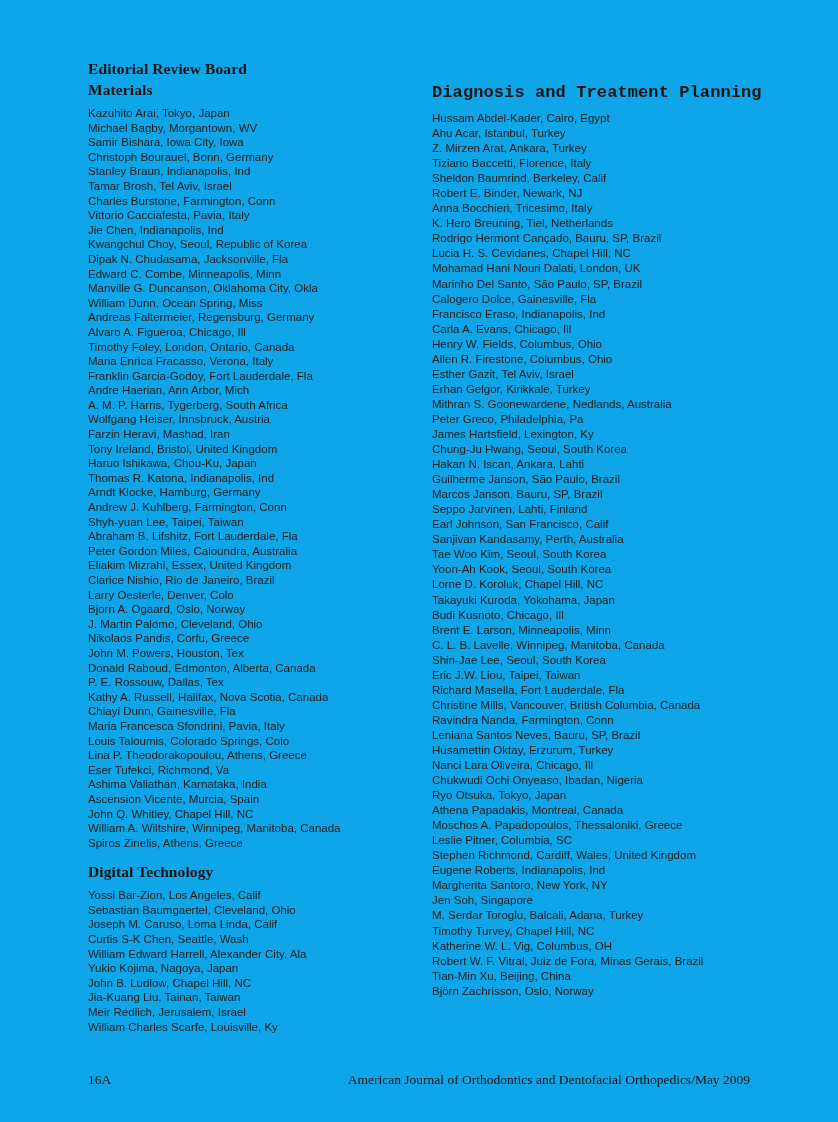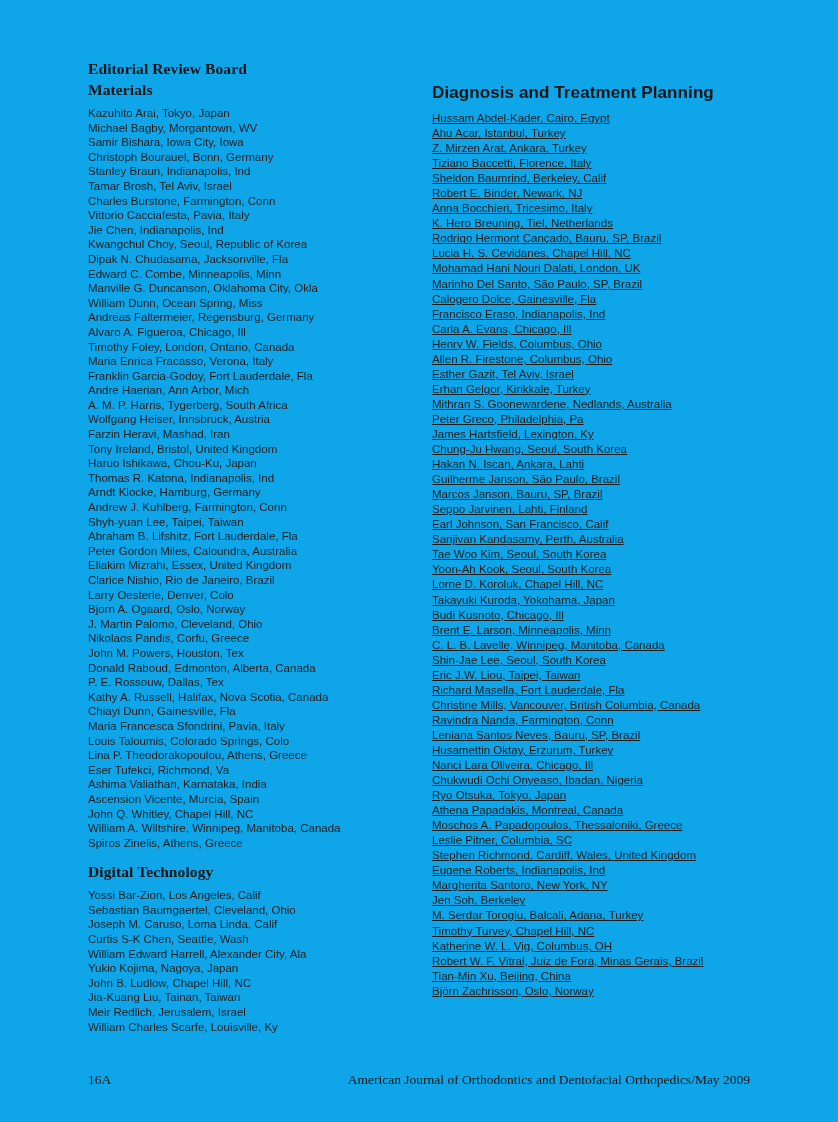--- a/index.html
+++ b/index.html
@@ -27,39 +27,38 @@
   }
   .board-title, .section-heading {
     font-family: "Liberation Serif", serif;
     font-weight: 700;
     font-size: 15.5px;
     line-height: 21px;
     color: #141414;
     letter-spacing: 0.1px;
   }
   .section-heading-lg {
-    font-family: Liberation Sans, sans-serif;
+    font-family: Liberation Mono, monospace;
     font-weight: 700;
     font-size: 17px;
     line-height: 22px;
     color: #141414;
     letter-spacing: 0.1px;
   }
   .member-list {
     list-style: none;
     margin-top: 6px;
     font-size: 11.5px;
     line-height: 14.6px;
     white-space: nowrap;
     color: #1c1c1c;
   }
   .member-list.wide {
     line-height: 15.05px;
     margin-top: 7px;
-    text-decoration: underline;
   }
   .subheading-spacer { margin-top: 11px; }
   .footer {
     position: absolute;
     left: 88px;
     right: 88px;
     top: 1072px;
     display: flex;
     justify-content: space-between;
     align-items: center;
@@ -309,21 +308,21 @@
         <li>Moschos A. Papadopoulos, Thessaloniki, Greece</li>
 
         <li>Leslie Pitner, Columbia, SC</li>
 
         <li>Stephen Richmond, Cardiff, Wales, United Kingdom</li>
 
         <li>Eugene Roberts, Indianapolis, Ind</li>
 
         <li>Margherita Santoro, New York, NY</li>
 
-        <li>Jen Soh, Berkeley</li>
+        <li>Jen Soh, Singapore</li>
 
 
         <li>M. Serdar Toroglu, Balcali, Adana, Turkey</li>
 
         <li>Timothy Turvey, Chapel Hill, NC</li>
 
         <li>Katherine W. L. Vig, Columbus, OH</li>
 
         <li>Robert W. F. Vitral, Juiz de Fora, Minas Gerais, Brazil</li>
 

